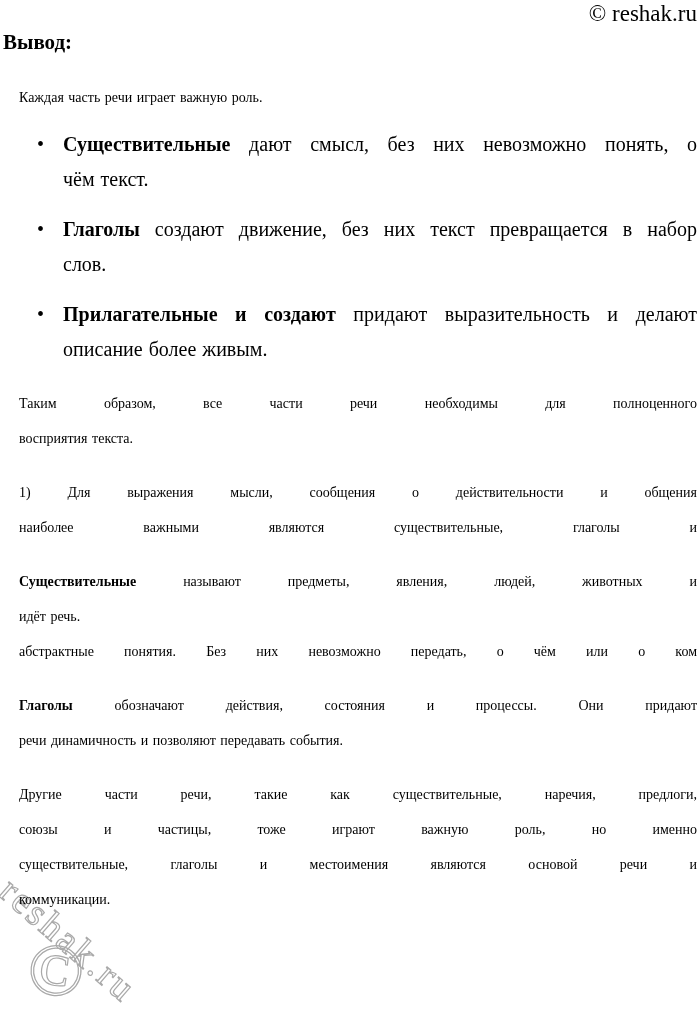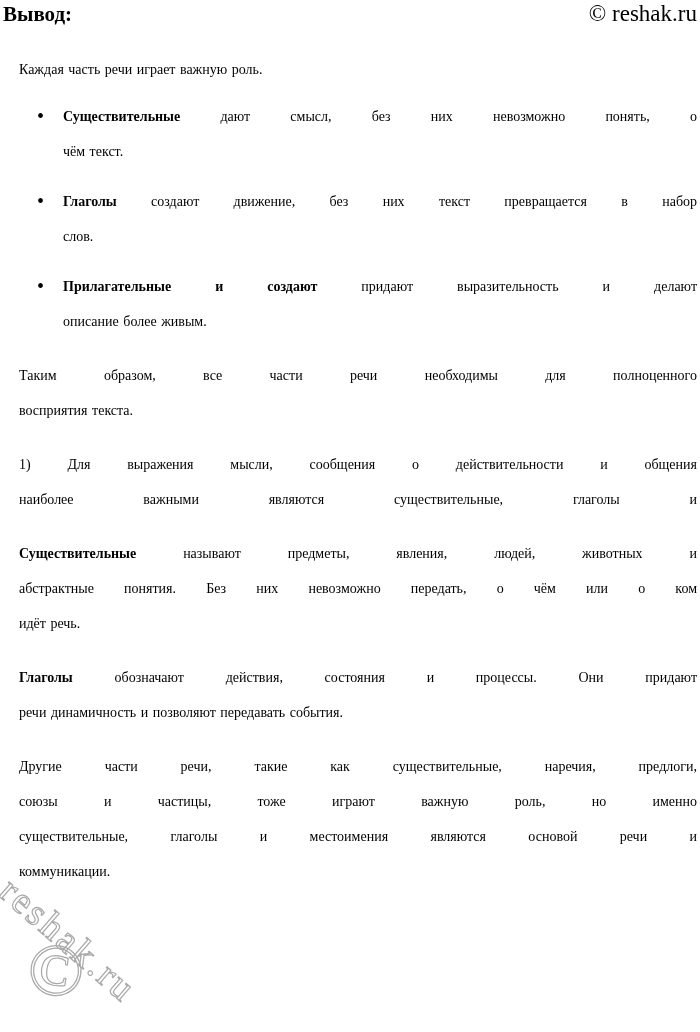--- a/index.html
+++ b/index.html
@@ -19,20 +19,21 @@
   }
   .hdr {
     display: flex;
     justify-content: space-between;
     align-items: flex-start;
     line-height: 24px;
   }
   .hdr .title {
     font-weight: bold;
     font-size: 21px;
+    margin-top: 28px;
   }
   .hdr .copyright {
     font-size: 23px;
   }
   .para {
     font-size: 14px;
     line-height: 35px;
     margin-top: 19px;
     margin-left: 16px;
   }
@@ -45,21 +46,21 @@
   .line.last {
     text-align-last: left;
   }
   ul.blist {
     margin: 12px 0 0 0;
     padding: 0 0 0 60px;
     list-style: none;
   }
   ul.blist li {
     position: relative;
-    font-size: 14px;
+    font-size: 20px;
     line-height: 35px;
     margin-bottom: 15px;
     font-family: Liberation Serif, serif;
   }
   ul.blist li::before {
     content: "\2022";
     position: absolute;
     left: -26px;
     top: 0;
     font-size: 20px;
@@ -133,22 +134,22 @@
   <div class="para">
       <div class="line">Таким образом, все части речи необходимы для полноценного</div>
       <div class="line last">восприятия текста.</div>
     </div>
   <div class="para">
       <div class="line">1) Для выражения мысли, сообщения о действительности и общения</div>
       <div class="line">наиболее важными являются существительные, глаголы и</div>
     </div>
   <div class="para">
       <div class="line"><strong>Существительные</strong> называют предметы, явления, людей, животных и</div>
+      <div class="line last">идёт речь.</div>
       <div class="line">абстрактные понятия. Без них невозможно передать, о чём или о ком</div>
-      <div class="line last">идёт речь.</div>
     </div>
   <div class="para">
       <div class="line"><strong>Глаголы</strong> обозначают действия, состояния и процессы. Они придают</div>
       <div class="line last">речи динамичность и позволяют передавать события.</div>
     </div>
   <div class="para">
       <div class="line">Другие части речи, такие как существительные, наречия, предлоги,</div>
       <div class="line">союзы и частицы, тоже играют важную роль, но именно</div>
       <div class="line">существительные, глаголы и местоимения являются основой речи и</div>
       <div class="line last">коммуникации.</div>

